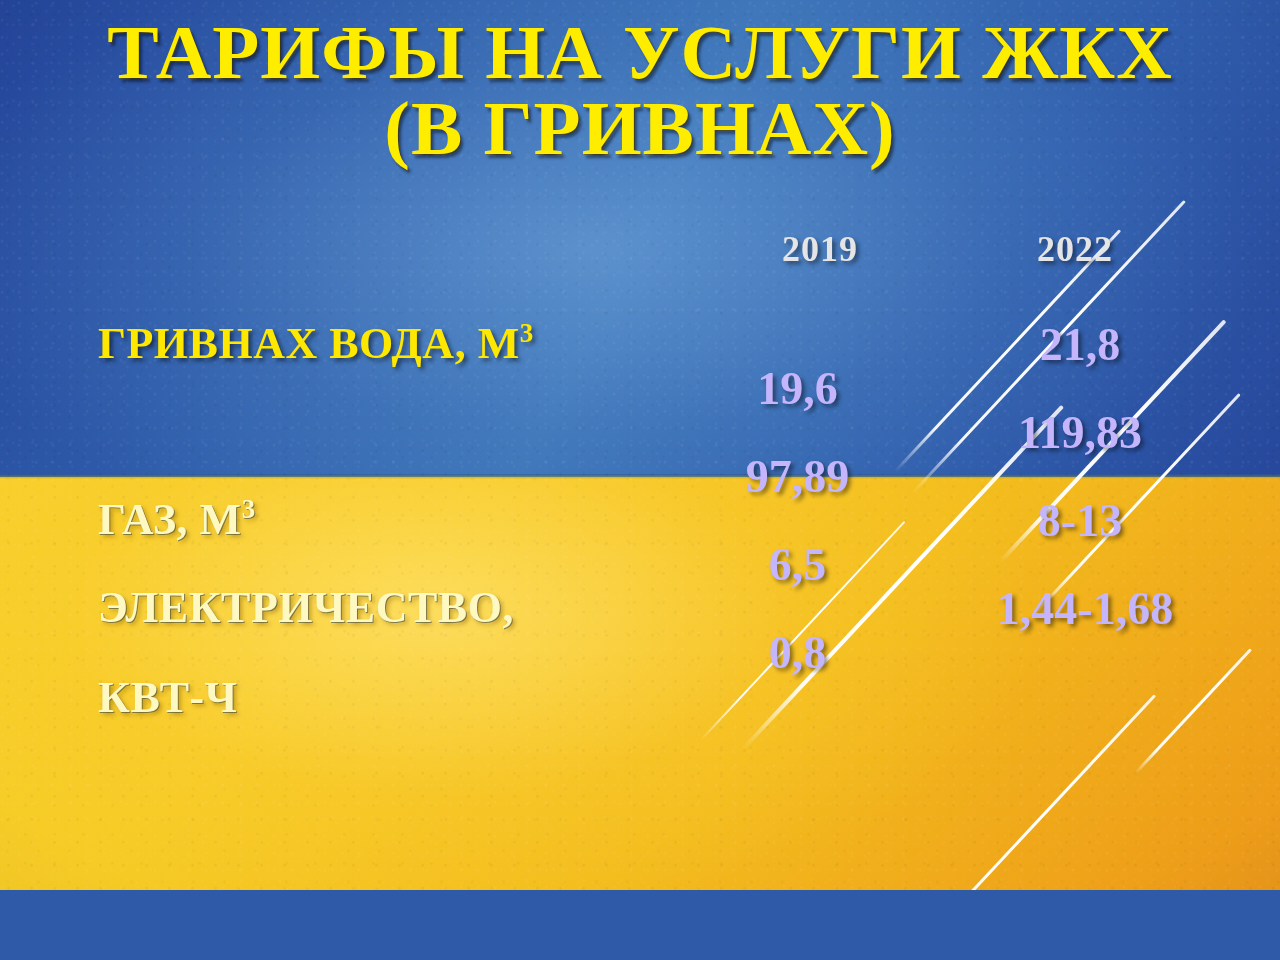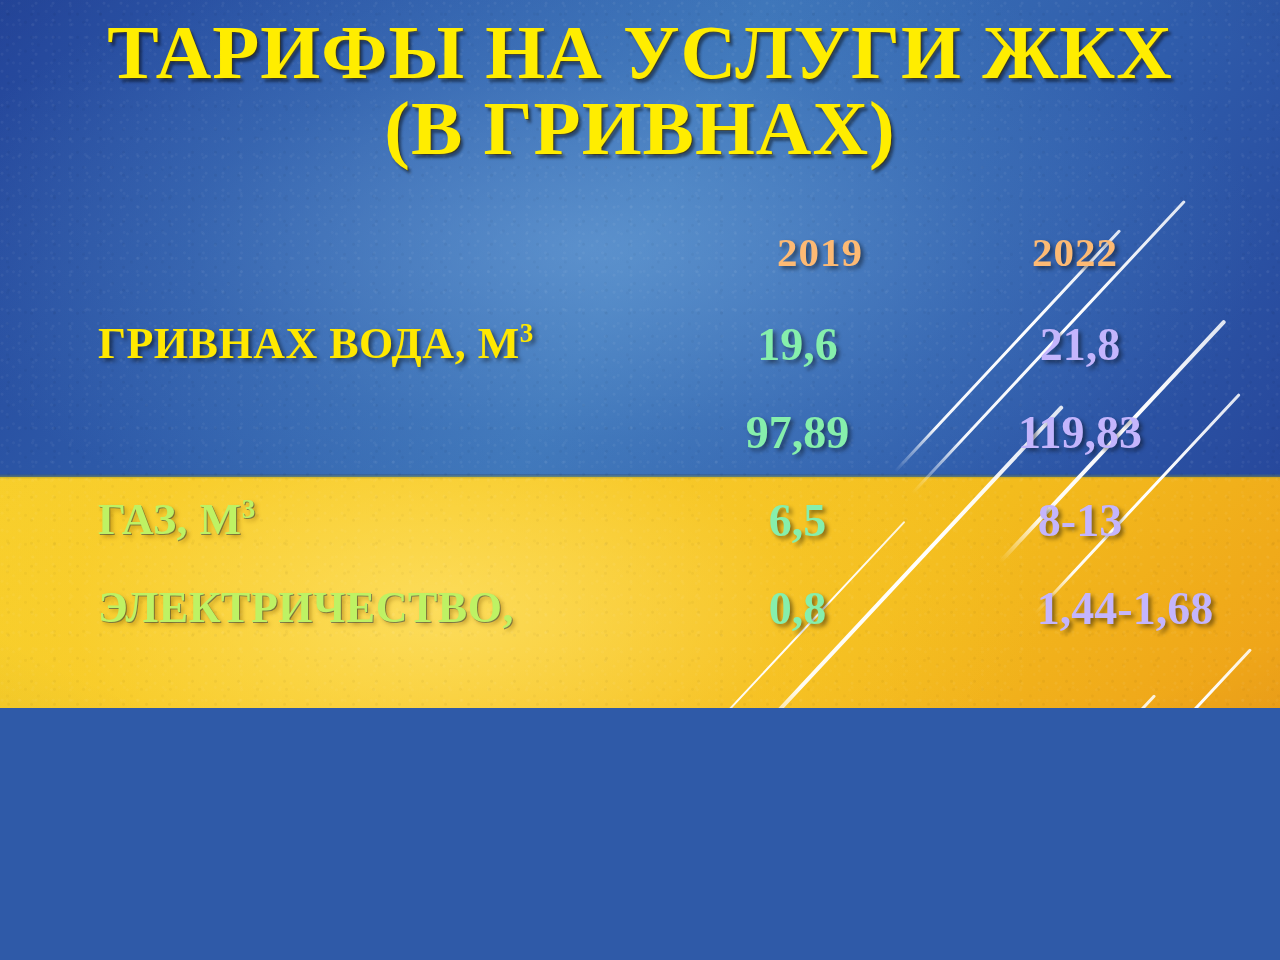--- a/index.html
+++ b/index.html
@@ -6,21 +6,21 @@
   html, body { width:1280px; height:960px; overflow:hidden; }
   body {
     font-family:"Liberation Serif", serif;
     background:#2f5aa8;
     position:relative;
   }
 
   
   #slide {
     position:absolute; inset:0;
-    width:1280px; height:708px;
+    width:1280px; height:890px;
     overflow:hidden;
   }
   .band-blue {
     position:absolute; left:0; top:0; width:1280px; height:477px;
     background:
       radial-gradient(ellipse 900px 420px at 46% 52%, rgba(118,170,222,.55) 0%, rgba(90,145,205,.22) 45%, rgba(40,80,160,0) 75%),
       linear-gradient(118deg, #24459a 0%, #2d59a8 22%, #3c74b8 50%, #2f5cab 78%, #27489c 100%);
   }
   .band-yellow {
     position:absolute; left:0; top:477px; width:1280px; height:483px;
@@ -67,55 +67,56 @@
     color:#ffed00;
     font-size:77px; font-weight:bold;
     line-height:0.99;
     letter-spacing:1px;
     text-shadow:3px 4px 3px rgba(0,0,0,.45), 1px 1px 0 rgba(120,90,0,.55);
   }
   .title .line2 { display:block; }
 
   .hdr {
     position:absolute; top:228px;
-    color:#fdba74;
-    font-size:41px; font-weight:bold;
+    color:#e5e5e5;
+    font-size:36px; font-weight:bold;
     letter-spacing:1px;
     text-shadow:3px 3px 4px rgba(0,0,0,.45);
   }
   #hdr-2019 { left:745px; width:150px; text-align:center; }
   #hdr-2022 { left:1000px; width:150px; text-align:center; }
 
   .row { position:absolute; left:0; width:1280px; height:62px; }
   .r1 { top:318px; } .r2 { top:406px; } .r3 { top:494px; }
   .r4 { top:582px; } .r5 { top:672px; }
 
   .lbl {
     position:absolute; left:98px;
     font-size:44px; font-weight:bold;
     letter-spacing:.5px;
     white-space:nowrap;
   }
   .lbl-yellow { color:#ffe800; text-shadow:3px 3px 4px rgba(0,0,0,.50); }
-  .lbl-navy   { color:#bef264; text-shadow:3px 3px 4px rgba(120,80,0,.40), 1px 1px 0 rgba(10,50,90,.5); }
+  .lbl-navy   { color:#fef9c3; text-shadow:3px 3px 4px rgba(120,80,0,.40), 1px 1px 0 rgba(10,50,90,.5); }
   .sup { font-size:27px; vertical-align:super; line-height:0; }
 
   .v2019 {
     position:absolute; left:700px; width:195px; text-align:center;
     font-size:46px; font-weight:bold;
-    color:#86efac;
+    color:#c4b5fd;
     text-shadow:3px 3px 4px rgba(0,0,0,.45);
+    margin-top:44px;
   }
   .v2022 {
     position:absolute; left:955px; width:250px; text-align:center;
     font-size:46px; font-weight:bold;
     color:#c4b5fd;
     text-shadow:3px 3px 4px rgba(0,0,0,.45);
   }
-  .v2022.wide { left:970px; width:310px; }
+  .v2022.wide { left:930px; width:310px; }
 </style>
 </head>
 <body>
 
 <div id="slide">
 
   <div class="band-blue"></div>
   <div class="band-yellow"></div>
   <div class="band-seam"></div>
   <div class="grain"></div>
@@ -165,15 +166,18 @@
     </div>
 
     <div class="row r4">
       <div class="lbl lbl-navy">
         <span>ЭЛЕКТРИЧЕСТВО,</span>
       </div>
       <div class="v2019">0,8</div>
       <div class="v2022 wide">1,44-1,68</div>
     </div>
 
+    <div class="row r5">
+      <div class="lbl lbl-navy">КВТ-Ч</div>
+    </div>
 
   </div>
 </div>
 
 </body></html>

